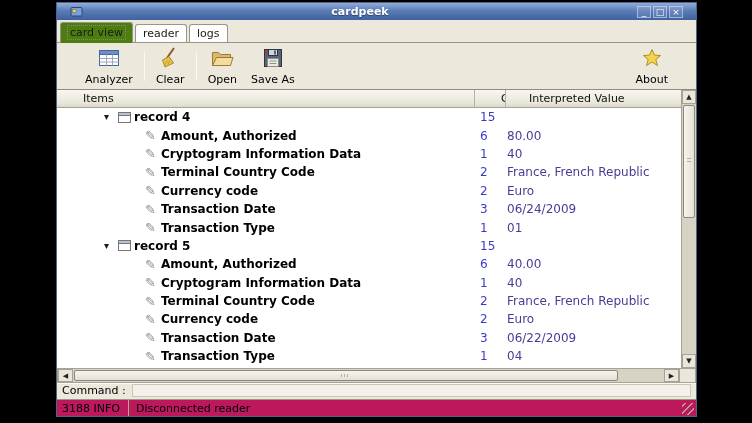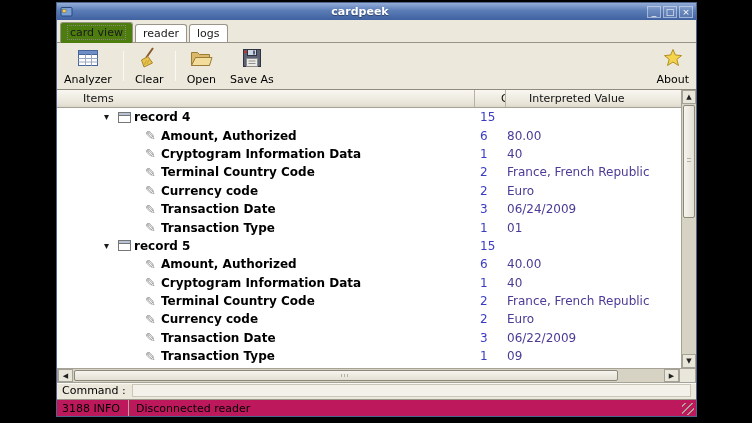--- a/index.html
+++ b/index.html
@@ -7,21 +7,21 @@
   body { background:#000; position:relative; font-family:"DejaVu Sans", sans-serif; color:#000; }
 
   .window{
     position:absolute; left:56px; top:2px; width:641px; height:415px;
     background:#ece8dc; border:1px solid #4e648a;
     display:flex; flex-direction:column; font-size:11px;
   }
 
   
   .titlebar{
-    flex:0 0 17px; display:flex; align-items:center; gap:3px; padding:0 3px;
+    flex:0 0 17px; display:flex; align-items:center; gap:3px; padding:0 13px;
     background:linear-gradient(180deg,#94add8 0%, #5a7cb6 45%, #3f61a0 100%);
   }
   .app-icon{ display:flex; align-items:center; }
   .titlebar .title{
     flex:1; text-align:center; color:#fff; font-weight:bold; font-size:11px;
     text-shadow:0 1px 1px rgba(0,0,0,.4);
   }
   .win-controls{ display:flex; gap:2px; }
   .win-btn{
     width:14px; height:12px; line-height:11px; text-align:center;
@@ -37,21 +37,21 @@
   .tab{
     height:18px; padding:2px 7px 3px; margin-right:2px;
     background:#ffffff; border:1px solid #98948a; border-bottom:none;
     border-radius:3px 3px 0 0; font-size:11px; color:#1a1a1a;
     display:flex; align-items:center;
   }
   .tab.active{ background:#4d7c0f; height:21px; margin-bottom:-1px; }
   .tab.active .tab-label{ outline:1px dotted #8a8678; padding:0 2px; }
 
   
-  .toolbar{ flex:0 0 40px; display:flex; align-items:center; padding:1px 0; }
+  .toolbar{ flex:0 0 40px; display:flex; align-items:center; padding:1px 21px; }
   .tool-btn{
     display:flex; flex-direction:column; align-items:center; justify-content:center;
     gap:1px; padding:1px 6px; border:1px solid transparent; border-radius:2px;
   }
   .tool-btn .lbl{ font-size:11px; line-height:12px; }
   .tool-sep{ width:1px; height:30px; background:#c2beb0; border-right:1px solid #faf8f2; margin:0 4px; }
   .tool-spacer{ flex:1; }
 
   
   .thead{
@@ -374,21 +374,21 @@
           <div class="cell-size">3</div>
           <div class="cell-value">06/22/2009</div>
         </div>
 
         <div class="trow leaf">
           <div class="cell-items">
             <span class="pencil">✎</span>
             <span class="rlabel">Transaction Type</span>
           </div>
           <div class="cell-size">1</div>
-          <div class="cell-value">09</div>
+          <div class="cell-value">04</div>
         </div>
 
         <div class="trow record">
           <div class="cell-items">
 
             <span class="rlabel">record 6</span>
           </div>
           <div class="cell-size">15</div>
           <div class="cell-value"></div>
         </div>

